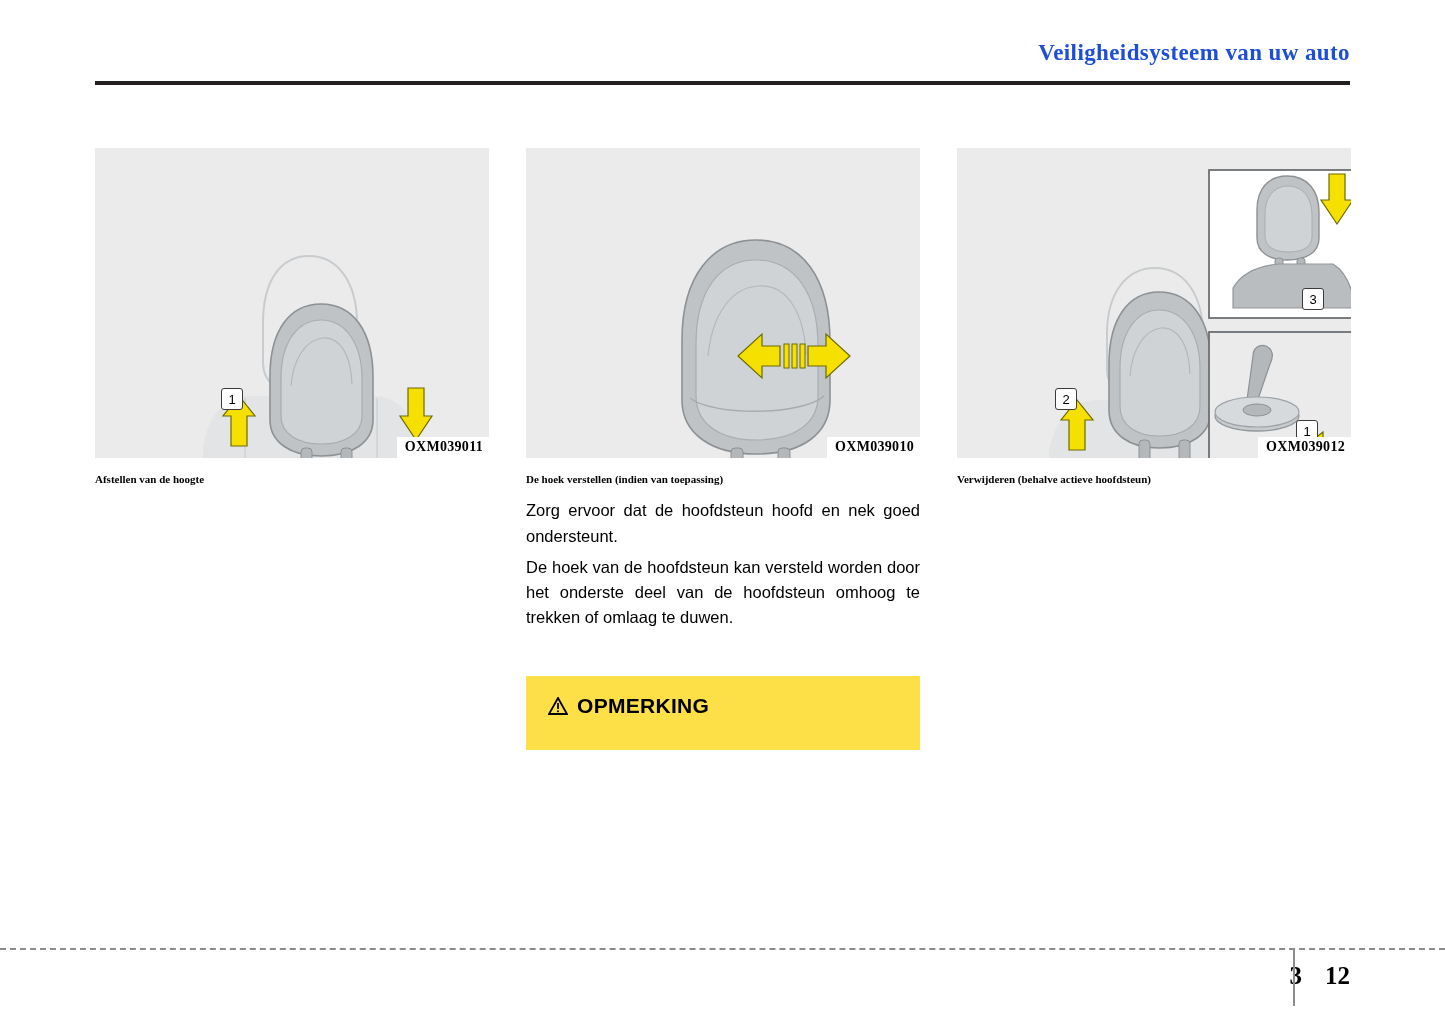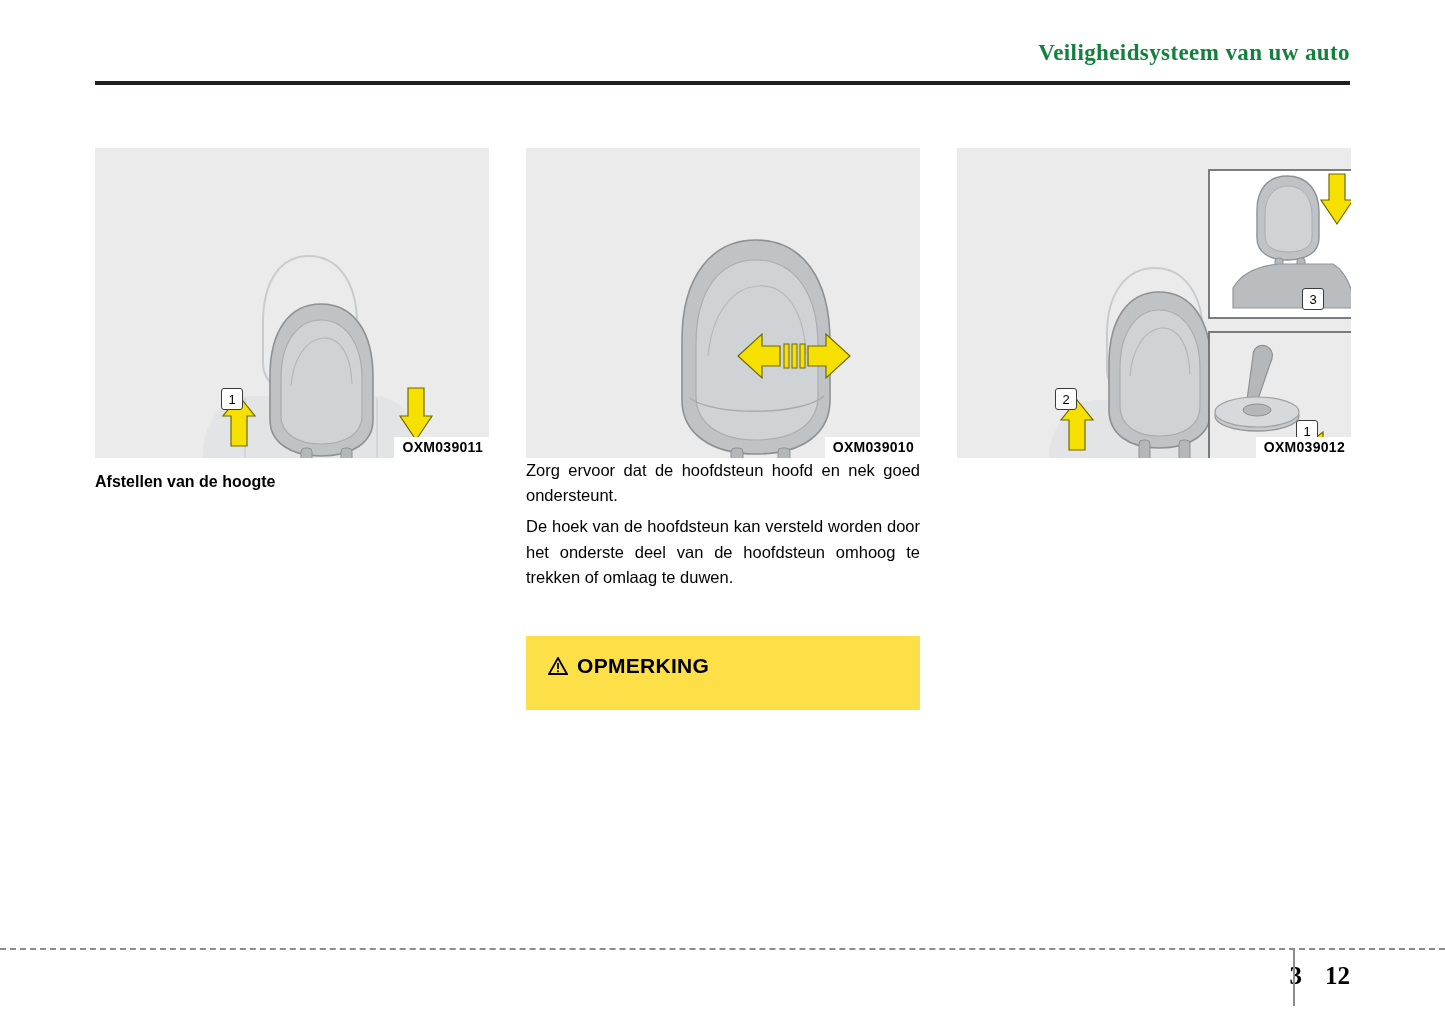--- a/index.html
+++ b/index.html
@@ -25,21 +25,21 @@
     height: 48px;
   }
   .header-title {
     position: absolute;
     right: 0;
     top: 0;
     font-family: "Liberation Serif", serif;
     font-weight: bold;
     font-size: 23px;
     letter-spacing: 0.4px;
-    color: #15803d;
+    color: #1d4ed8;
     white-space: nowrap;
   }
   .header-rule {
     position: absolute;
     left: 0;
     right: 0;
     top: 41px;
     height: 4px;
     background: #231f20;
   }
@@ -65,33 +65,33 @@
     width: 394px;
     height: 310px;
     background: #ebebeb;
     overflow: hidden;
   }
   .fig-code {
     position: absolute;
     right: 0;
     bottom: 0;
     background: #ffffff;
-    font-family: Liberation Sans, sans-serif;
+    font-family: Liberation Serif, serif;
     font-size: 14px;
     font-weight: bold;
     letter-spacing: 0.3px;
     padding: 2px 6px 3px 8px;
     color: #000;
   }
 
   
   .sec-title {
-    font-family: Liberation Sans, sans-serif;
-    font-weight: bold;
-    font-size: 16px;
+    font-family: Liberation Serif, serif;
+    font-weight: bold;
+    font-size: 11px;
     margin: 14px 0 12px 0;
     line-height: 1.3;
   }
   .body-text {
     font-family: "Liberation Sans", sans-serif;
     font-size: 16.5px;
     line-height: 1.53;
     text-align: justify;
     text-justify: inter-word;
     margin: 0 0 6px 0;
@@ -270,20 +270,21 @@
           <path d="M236,198 L236,186 L212,208 L236,230 L236,218 L254,218 L254,198 Z" fill="#f5e000" stroke="#6d6a00" stroke-width="1.2"></path>
           <path d="M300,198 L300,186 L324,208 L300,230 L300,218 L282,218 L282,198 Z" fill="#f5e000" stroke="#6d6a00" stroke-width="1.2"></path>
           <rect x="258" y="196" width="5" height="24" fill="#f5e000" stroke="#6d6a00" stroke-width="1"></rect>
           <rect x="266" y="196" width="5" height="24" fill="#f5e000" stroke="#6d6a00" stroke-width="1"></rect>
           <rect x="274" y="196" width="5" height="24" fill="#f5e000" stroke="#6d6a00" stroke-width="1"></rect>
         </g>
       </svg>
       <div class="fig-code">OXM039010</div>
     </div>
 
+    <div class="sec-title">De hoek verstellen (indien van toepassing)</div>
     <p class="body-text">Zorg ervoor dat de hoofdsteun hoofd en nek goed ondersteunt.</p>
     <p class="body-text">De hoek van de hoofdsteun kan versteld worden door het onderste deel van de hoofdsteun omhoog te trekken of omlaag te duwen.</p>
 
     <div class="note-box">
       <div class="note-head">
         <span class="warn-tri">
           <svg width="20" height="18" viewBox="0 0 20 18">
             <path d="M10 1 L19 17 L1 17 Z" fill="none" stroke="#000" stroke-width="1.8"></path>
             <rect x="9.1" y="6" width="1.8" height="6" fill="#000"></rect>
             <rect x="9.1" y="13.4" width="1.8" height="1.8" fill="#000"></rect>
@@ -344,20 +345,21 @@
         <path d="M112,272 L112,302 L128,302 L128,272 L136,272 L120,252 L104,272 Z" fill="#f5e000" stroke="#6d6a00" stroke-width="1.2"></path>
       </svg>
 
       <div class="callout" style="left:98px; top:240px;">2</div>
       <div class="callout" style="left:345px; top:140px;">3</div>
       <div class="callout" style="left:339px; top:272px;">1</div>
 
       <div class="fig-code">OXM039012</div>
     </div>
 
+    <div class="sec-title">Verwijderen (behalve actieve hoofdsteun)</div>
   </div>
 
 </div>
 
 <div class="footer-rule"></div>
 <div class="footer-page">
   <span class="footer-chapter">3</span>
   <span class="footer-sep"></span>
   <span class="footer-num">12</span>
 </div>

